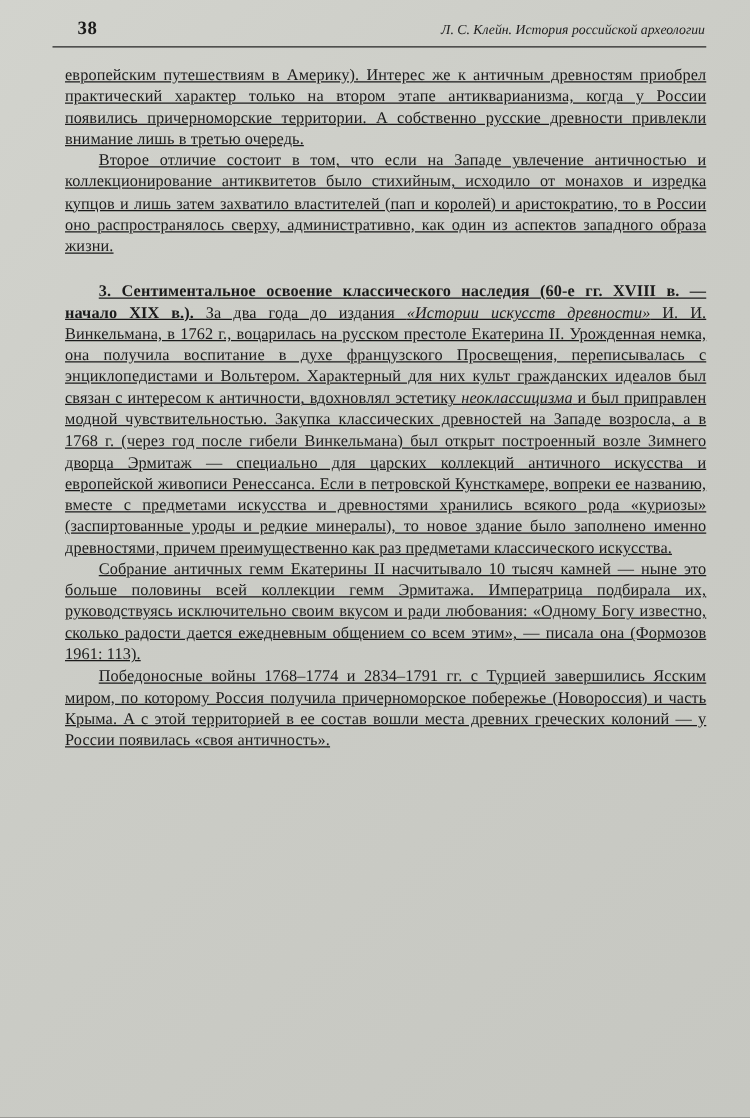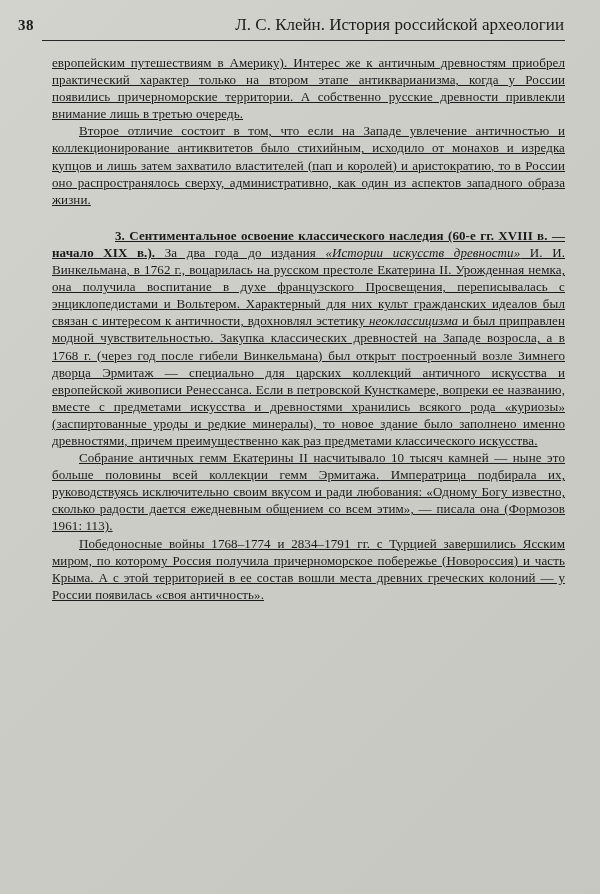--- a/index.html
+++ b/index.html
@@ -17,27 +17,29 @@
     font-family: "Liberation Serif", "DejaVu Serif", serif;
     overflow: hidden;
     box-sizing: border-box;
   }
   .header {
     display: flex;
     justify-content: space-between;
     align-items: baseline;
     padding: 15px 36px 0 18px;
     font-size: 15px;
+    margin-left: 44px;
   }
   .page-number {
     font-weight: bold;
     letter-spacing: 0.5px;
   }
   .running-title {
-    font-size: 17px;
+    font-style: italic;
+    font-size: 11px;
   }
   .header-rule {
     border: 0;
     border-top: 1.6px solid #262626;
     margin: 5px 35px 0 42px;
   }
   .body-text {
     padding: 13px 35px 0 52px;
     font-size: 13px;
     line-height: 1.315;
@@ -48,21 +50,21 @@
   .body-text p {
     margin: 0;
     padding: 0;
   }
   .body-text p.indent {
     text-indent: 27px;
   }
   .body-text p.section {
     margin-top: 19px;
   }
-  .b { font-weight: bold; margin-left: 36px; }
+  .b { font-weight: bold; }
   .i { font-style: italic; }
 </style>
 </head>
 <body>
 
 <div class="page">
   <div class="header">
     <span class="page-number">38</span>
     <span class="running-title">Л. С. Клейн. История российской археологии</span>
   </div>

